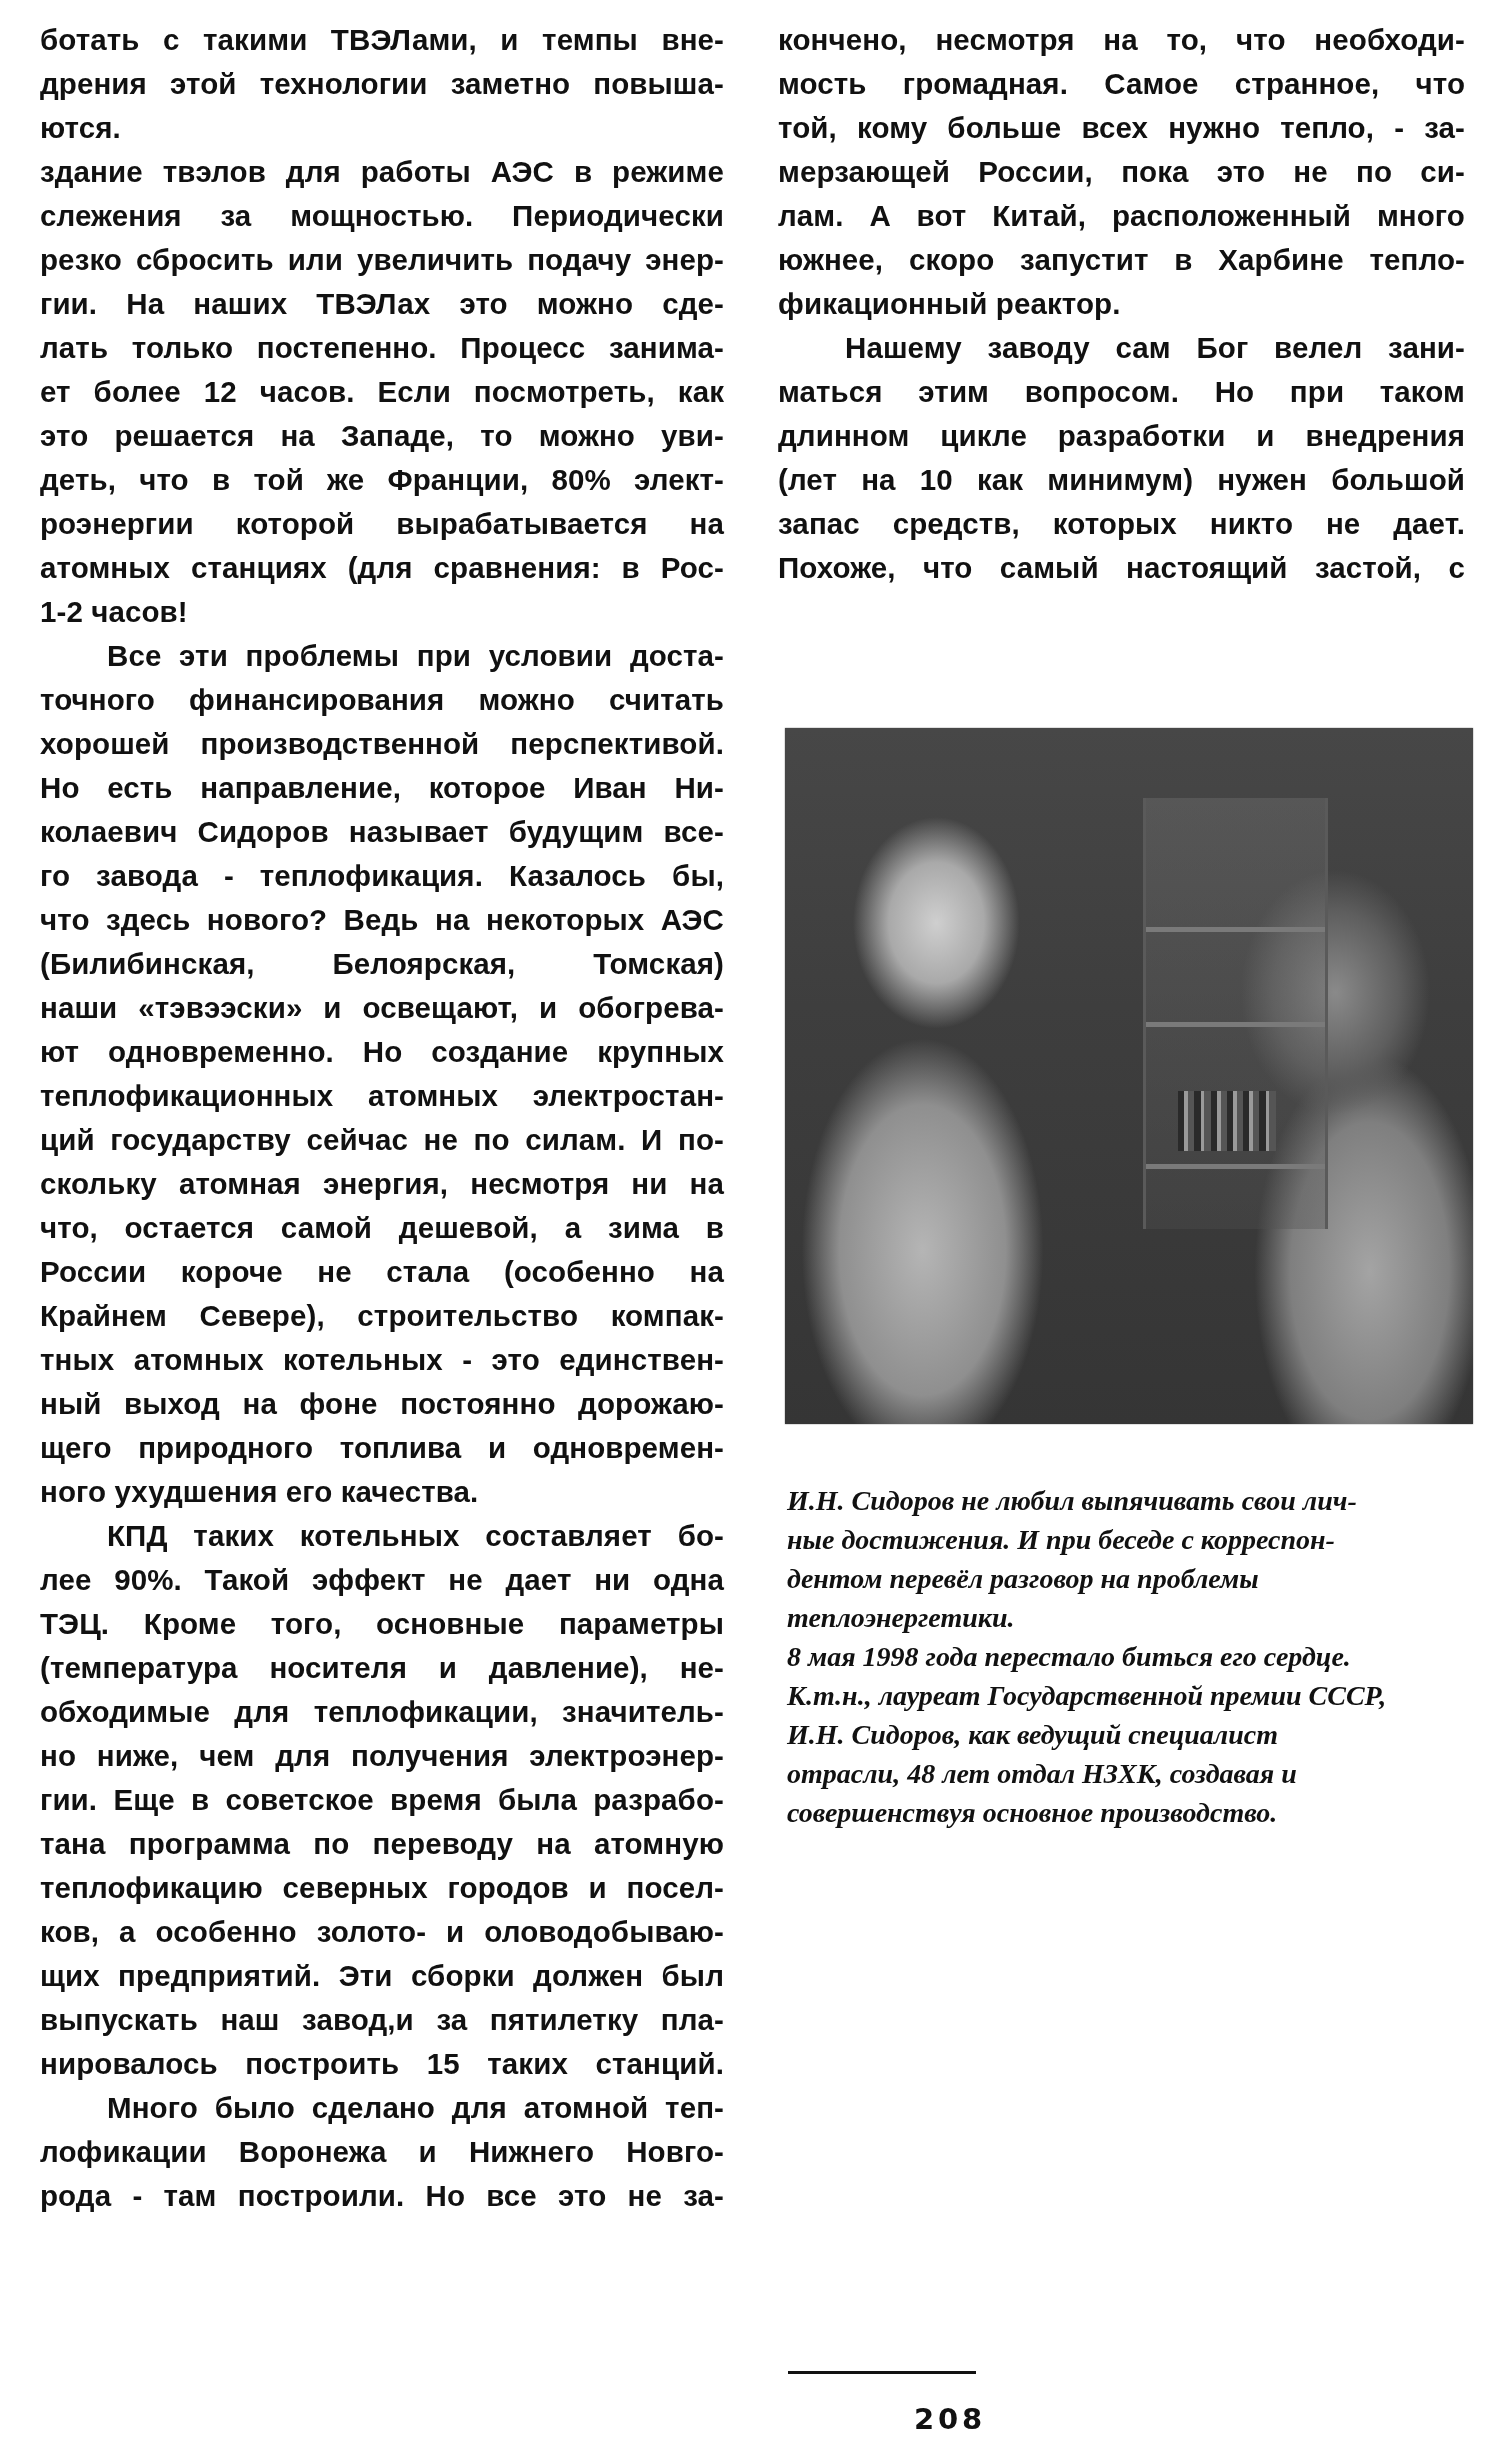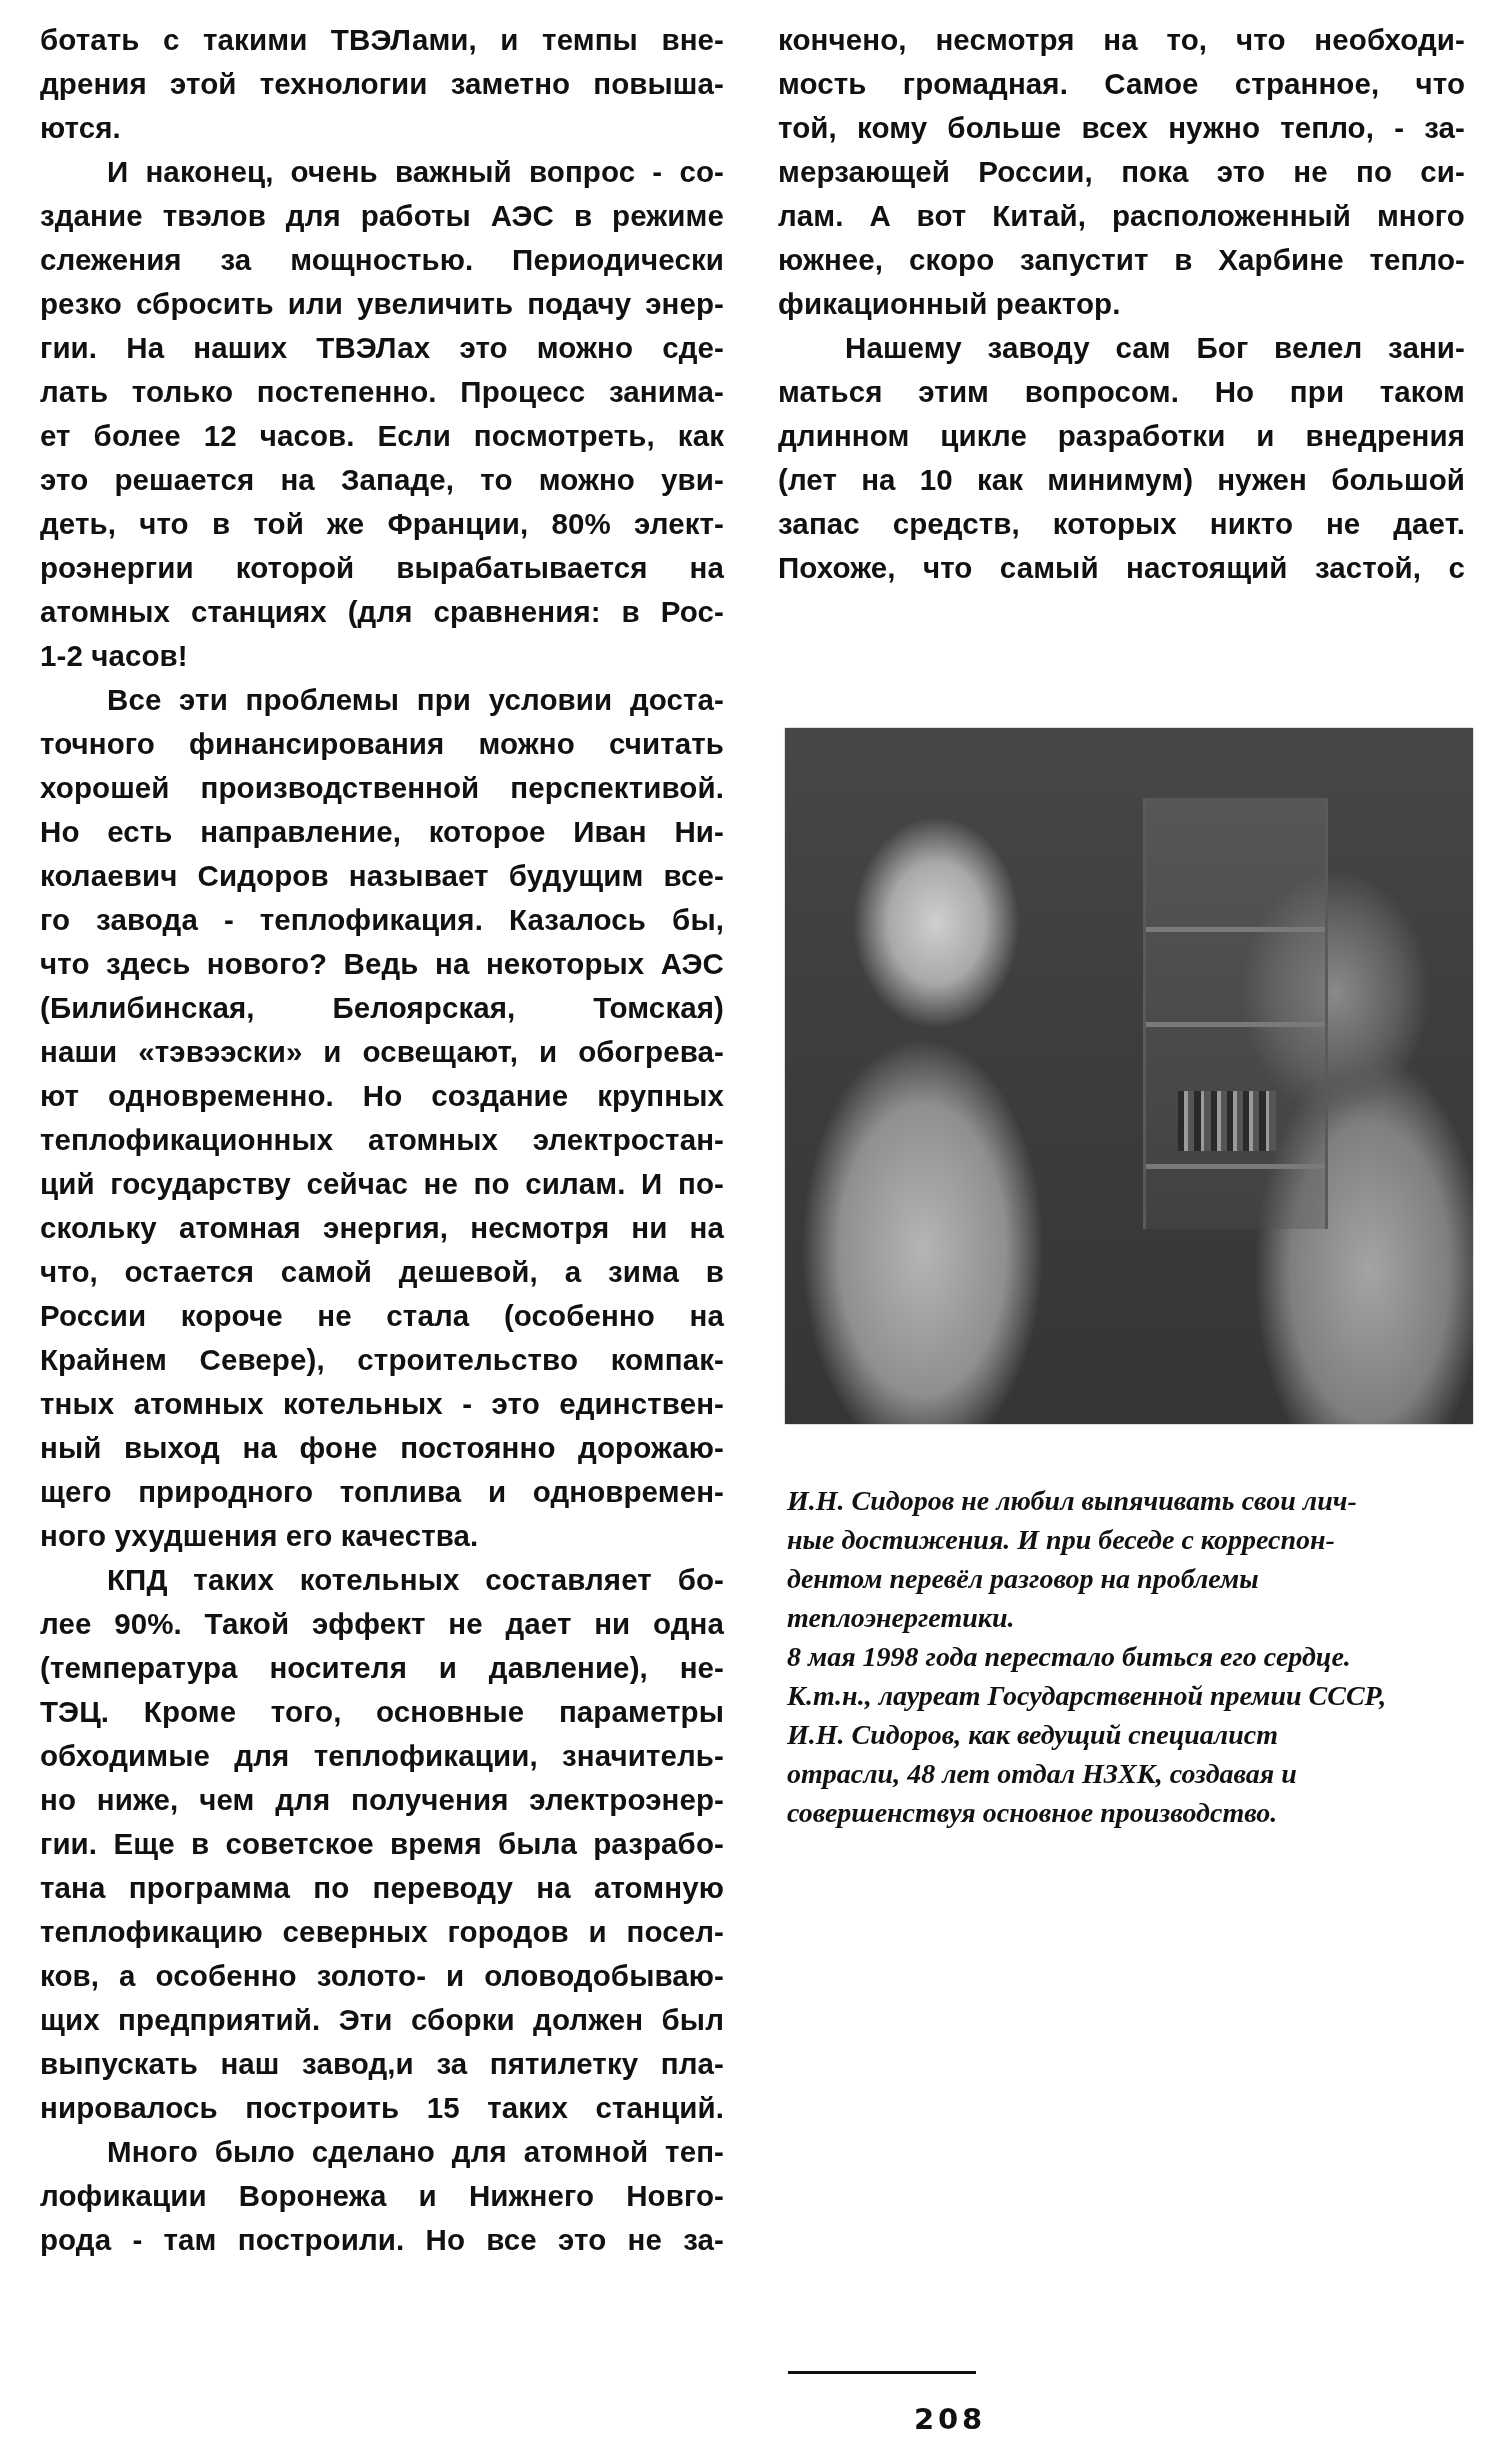--- a/index.html
+++ b/index.html
@@ -56,21 +56,20 @@
       font-family: "DejaVu Sans", sans-serif; font-weight: bold; font-size: 29px; letter-spacing: 3.8px; margin-top: 16px;
     }
   </style>
 </head>
 <body>
 
 <div class="col col-left">
   <span class="line">ботать с такими ТВЭЛами, и темпы вне-</span>
   <span class="line">дрения этой технологии заметно повыша-</span>
   <span class="line last">ются.</span>
-  <span class="line indent">И наконец, очень важный вопрос - со-</span>
   <span class="line">здание твэлов для работы АЭС в режиме</span>
   <span class="line">слежения за мощностью. Периодически</span>
   <span class="line">резко сбросить или увеличить подачу энер-</span>
   <span class="line">гии. На наших ТВЭЛах это можно сде-</span>
   <span class="line">лать только постепенно. Процесс занима-</span>
   <span class="line">ет более 12 часов. Если посмотреть, как</span>
   <span class="line">это решается на Западе, то можно уви-</span>
   <span class="line">деть, что в той же Франции, 80% элект-</span>
   <span class="line">роэнергии которой вырабатывается на</span>
   <span class="line">атомных станциях (для сравнения: в Рос-</span>
@@ -90,22 +89,22 @@
   <span class="line">скольку атомная энергия, несмотря ни на</span>
   <span class="line">что, остается самой дешевой, а зима в</span>
   <span class="line">России короче не стала (особенно на</span>
   <span class="line">Крайнем Севере), строительство компак-</span>
   <span class="line">тных атомных котельных - это единствен-</span>
   <span class="line">ный выход на фоне постоянно дорожаю-</span>
   <span class="line">щего природного топлива и одновремен-</span>
   <span class="line last">ного ухудшения его качества.</span>
   <span class="line indent">КПД таких котельных составляет бо-</span>
   <span class="line">лее 90%. Такой эффект не дает ни одна</span>
+  <span class="line">ТЭЦ. Кроме того, основные параметры</span>
   <span class="line">(температура носителя и давление), не-</span>
-  <span class="line">ТЭЦ. Кроме того, основные параметры</span>
   <span class="line">обходимые для теплофикации, значитель-</span>
   <span class="line">но ниже, чем для получения электроэнер-</span>
   <span class="line">гии. Еще в советское время была разрабо-</span>
   <span class="line">тана программа по переводу на атомную</span>
   <span class="line">теплофикацию северных городов и посел-</span>
   <span class="line">ков, а особенно золото- и оловодобываю-</span>
   <span class="line">щих предприятий. Эти сборки должен был</span>
   <span class="line">выпускать наш завод,и за пятилетку пла-</span>
   <span class="line">нировалось построить 15 таких станций.</span>
   <span class="line indent">Много было сделано для атомной теп-</span>

